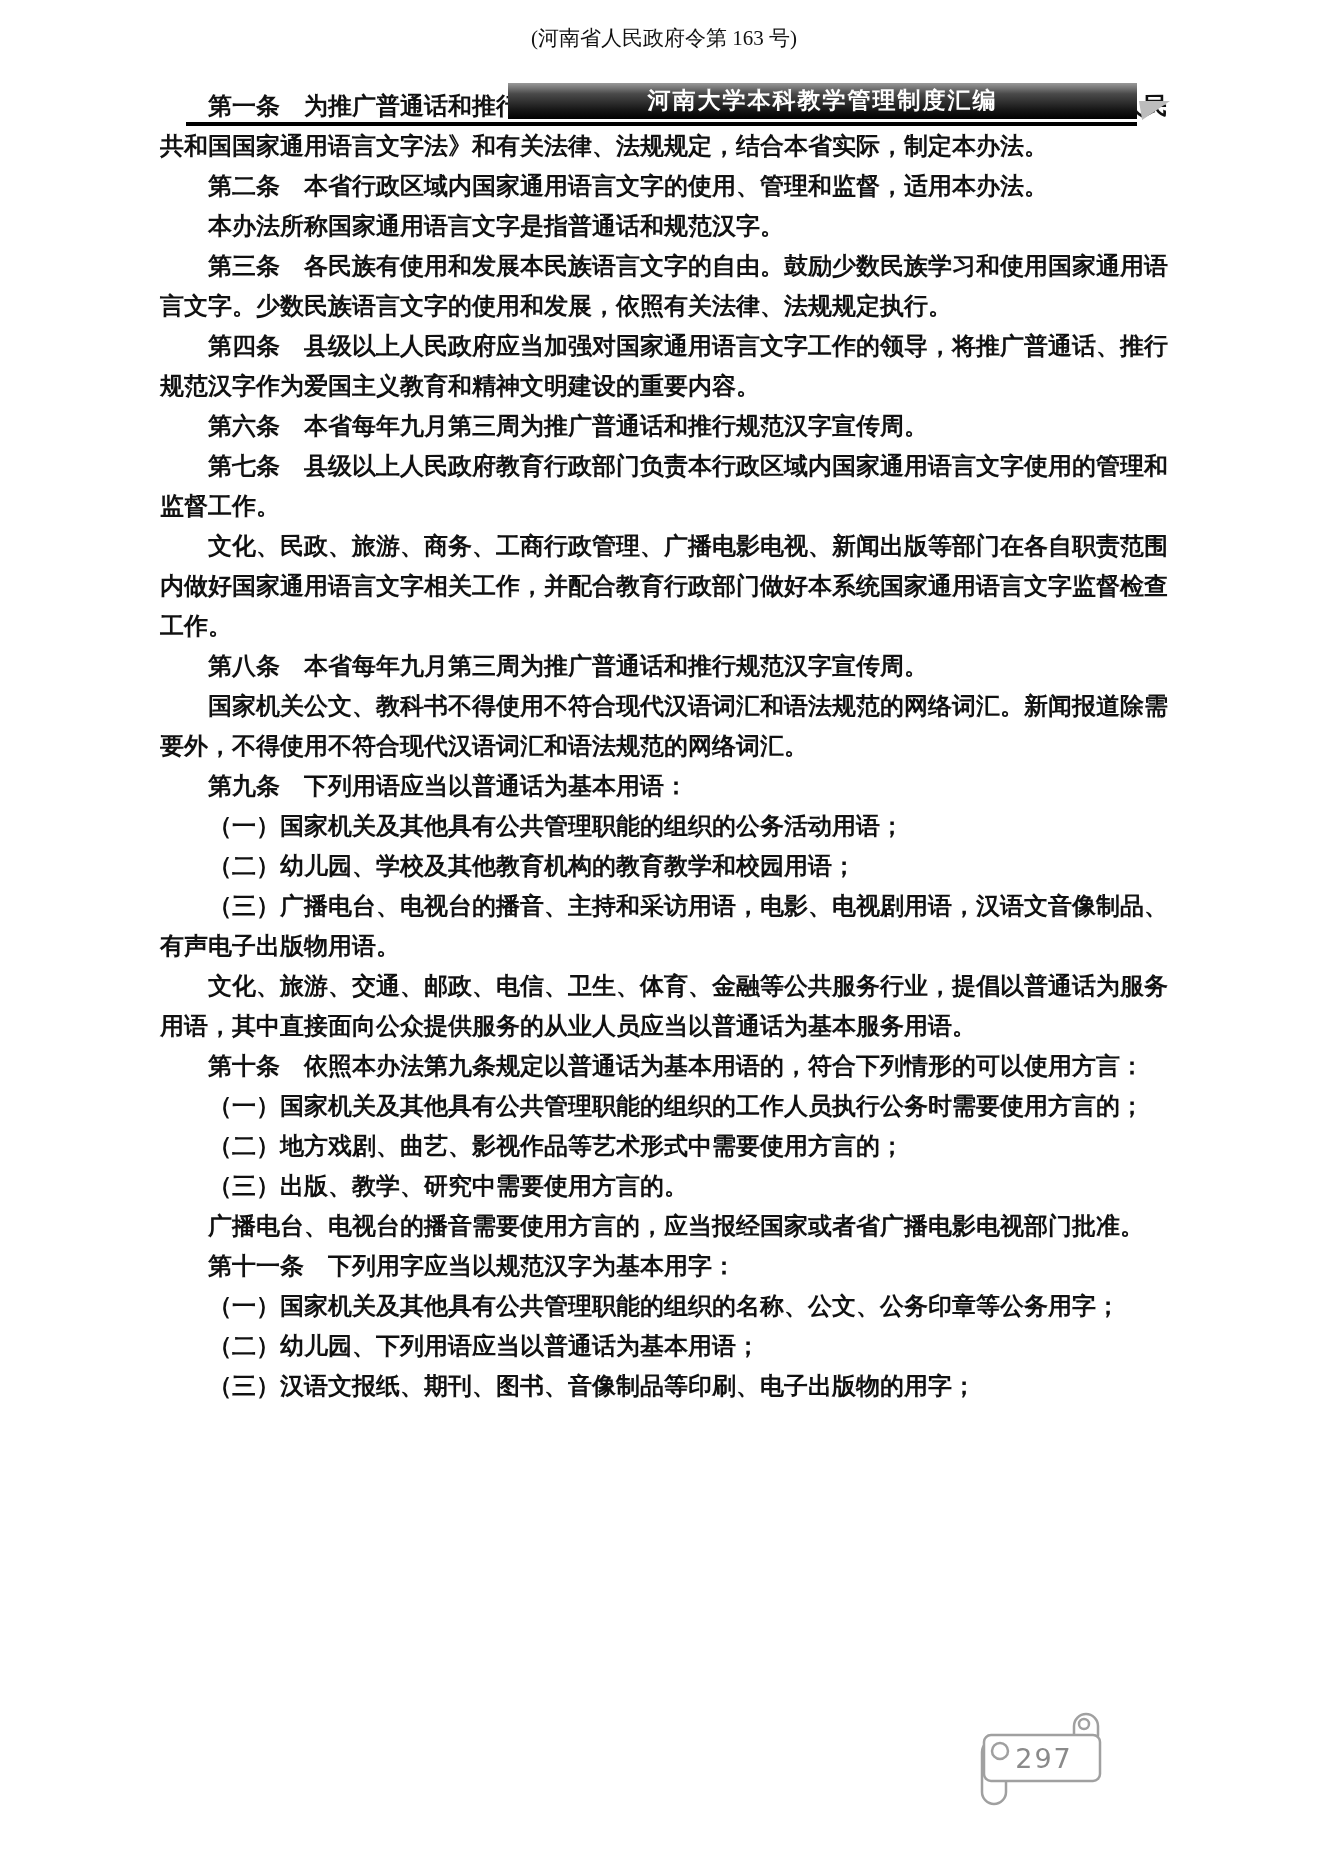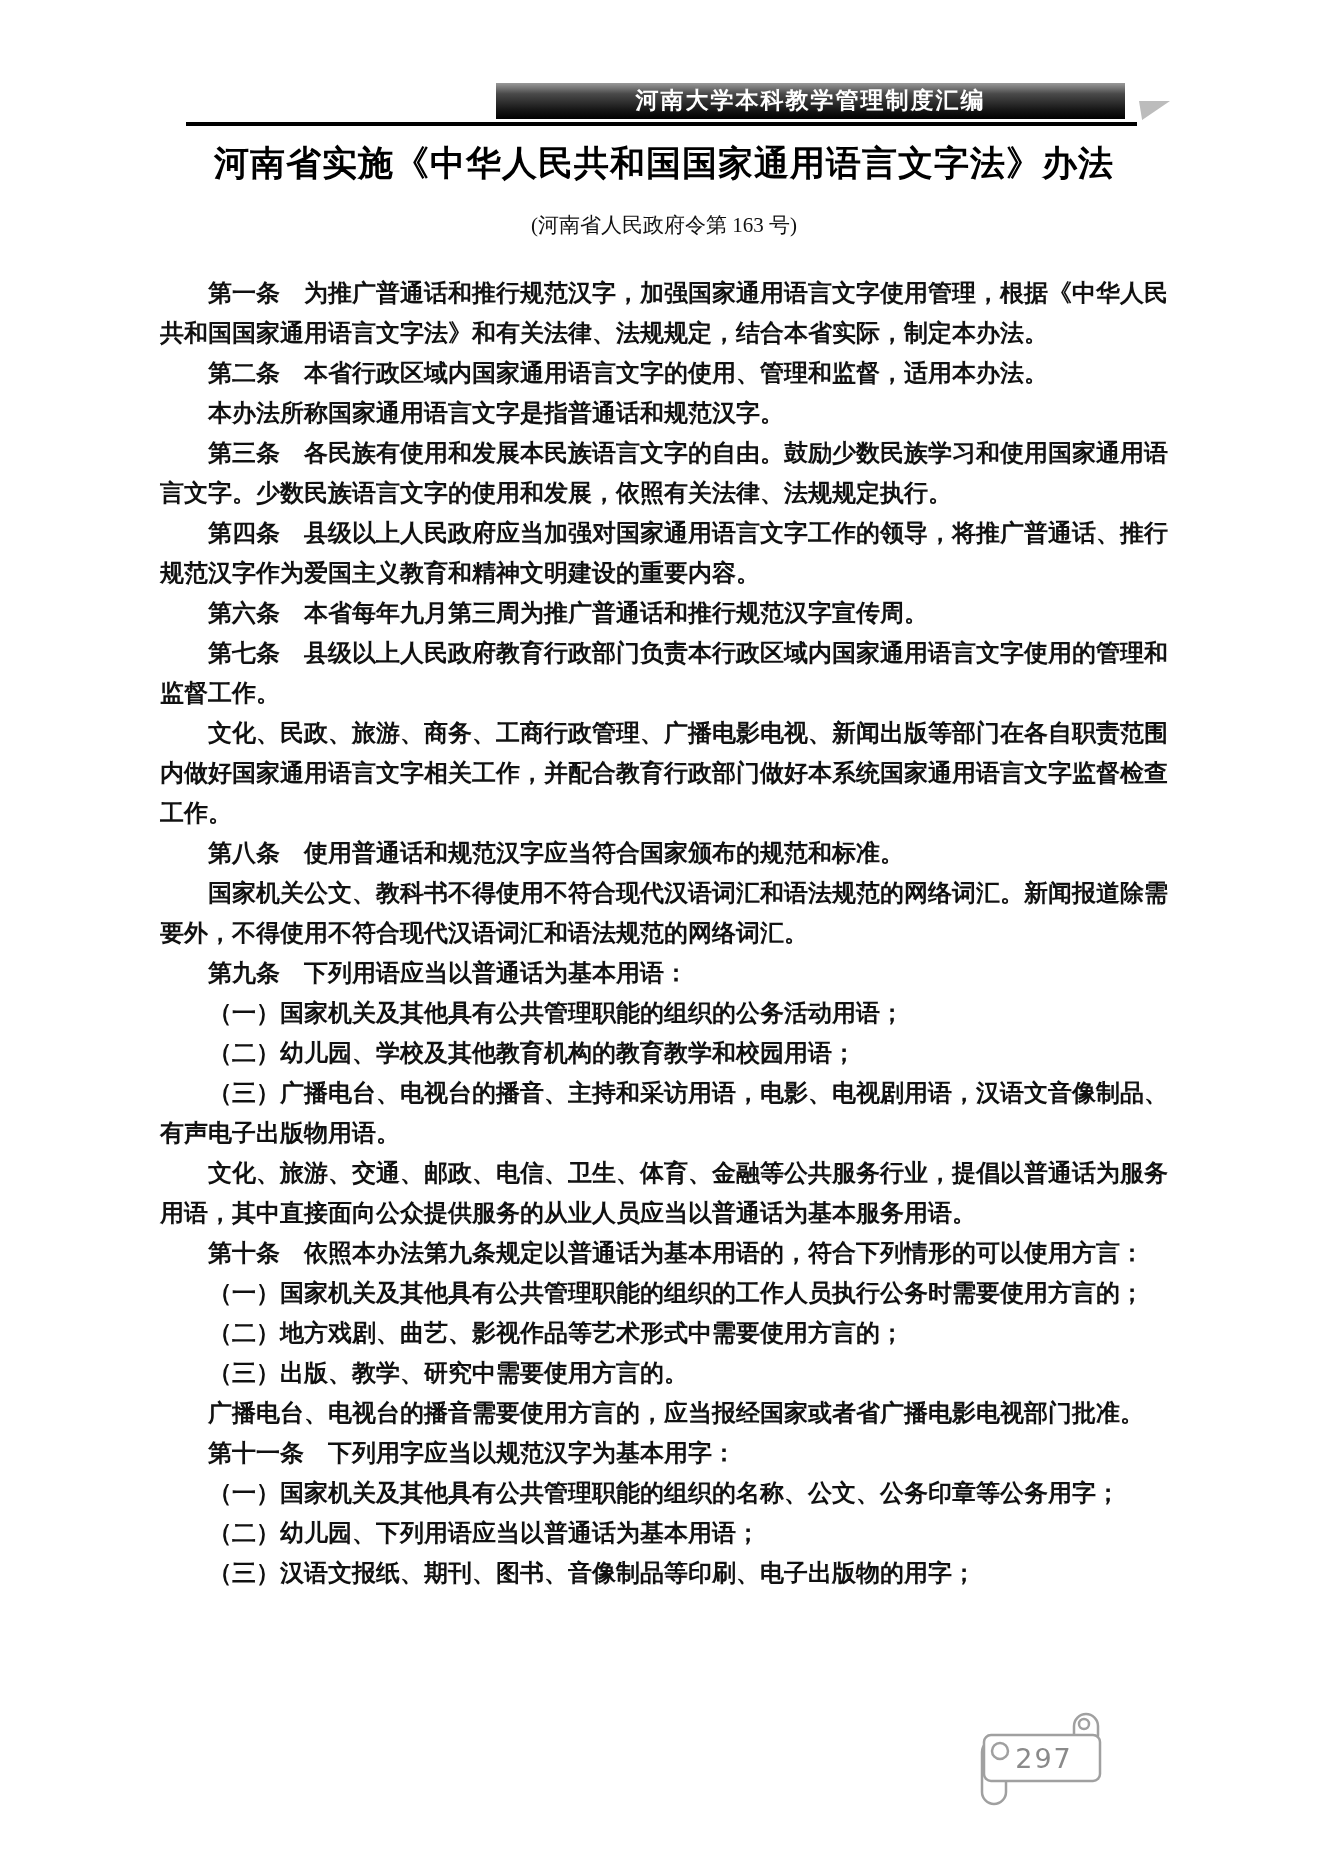--- a/index.html
+++ b/index.html
@@ -7,21 +7,21 @@
     position:relative;
     width:1323px;height:1871px;
     margin:0 auto;
     background:#ffffff;
     font-family:"Liberation Serif","DejaVu Serif",serif;
     color:#1a1a1a;
     overflow:hidden;
   }
   
   .header-banner{
-    position:absolute;left:496px;top:83px;width:629px;height:36px;
+    position:absolute;left:508px;top:83px;width:629px;height:36px;
     background:linear-gradient(to bottom,#9a9a9a 0%,#4a4a4a 30%,#161616 75%,#000 100%);
     color:#ffffff;
     font-size:23px;font-weight:bold;letter-spacing:2px;
     line-height:36px;text-align:center;
   }
   .header-rule{
     position:absolute;left:186px;top:122px;width:951px;height:4px;
     background:#000000;
   }
   .banner-corner{
@@ -65,33 +65,32 @@
 
 <div class="page">
 
   <div class="header-banner">
     <span>河南大学本科教学管理制度汇编</span>
   </div>
   <div class="header-rule"></div>
   <div class="banner-corner"></div>
 
   <div class="content">
-    <h1 class="doc-title">河南省实施《中华人民共和国国家通用语言文字法》办法</h1>
     <div class="doc-subtitle">(河南省人民政府令第 163 号)</div>
 
     <div class="doc-body">
       <p>第一条　为推广普通话和推行规范汉字，加强国家通用语言文字使用管理，根据《中华人民共和国国家通用语言文字法》和有关法律、法规规定，结合本省实际，制定本办法。</p>
       <p>第二条　本省行政区域内国家通用语言文字的使用、管理和监督，适用本办法。</p>
       <p>本办法所称国家通用语言文字是指普通话和规范汉字。</p>
       <p>第三条　各民族有使用和发展本民族语言文字的自由。鼓励少数民族学习和使用国家通用语言文字。少数民族语言文字的使用和发展，依照有关法律、法规规定执行。</p>
       <p>第四条　县级以上人民政府应当加强对国家通用语言文字工作的领导，将推广普通话、推行规范汉字作为爱国主义教育和精神文明建设的重要内容。</p>
       <p>第六条　本省每年九月第三周为推广普通话和推行规范汉字宣传周。</p>
       <p>第七条　县级以上人民政府教育行政部门负责本行政区域内国家通用语言文字使用的管理和监督工作。</p>
       <p>文化、民政、旅游、商务、工商行政管理、广播电影电视、新闻出版等部门在各自职责范围内做好国家通用语言文字相关工作，并配合教育行政部门做好本系统国家通用语言文字监督检查工作。</p>
-      <p>第八条　使用普通话和规范汉字应当符合国家颁布的规范和标准。</p>
+      <p>第八条　本省每年九月第三周为推广普通话和推行规范汉字宣传周。</p>
       <p>国家机关公文、教科书不得使用不符合现代汉语词汇和语法规范的网络词汇。新闻报道除需要外，不得使用不符合现代汉语词汇和语法规范的网络词汇。</p>
       <p>第九条　下列用语应当以普通话为基本用语：</p>
       <p>（一）国家机关及其他具有公共管理职能的组织的公务活动用语；</p>
       <p>（二）幼儿园、学校及其他教育机构的教育教学和校园用语；</p>
       <p>（三）广播电台、电视台的播音、主持和采访用语，电影、电视剧用语，汉语文音像制品、有声电子出版物用语。</p>
       <p>文化、旅游、交通、邮政、电信、卫生、体育、金融等公共服务行业，提倡以普通话为服务用语，其中直接面向公众提供服务的从业人员应当以普通话为基本服务用语。</p>
       <p>第十条　依照本办法第九条规定以普通话为基本用语的，符合下列情形的可以使用方言：</p>
       <p>（一）国家机关及其他具有公共管理职能的组织的工作人员执行公务时需要使用方言的；</p>
       <p>（二）地方戏剧、曲艺、影视作品等艺术形式中需要使用方言的；</p>
       <p>（三）出版、教学、研究中需要使用方言的。</p>

